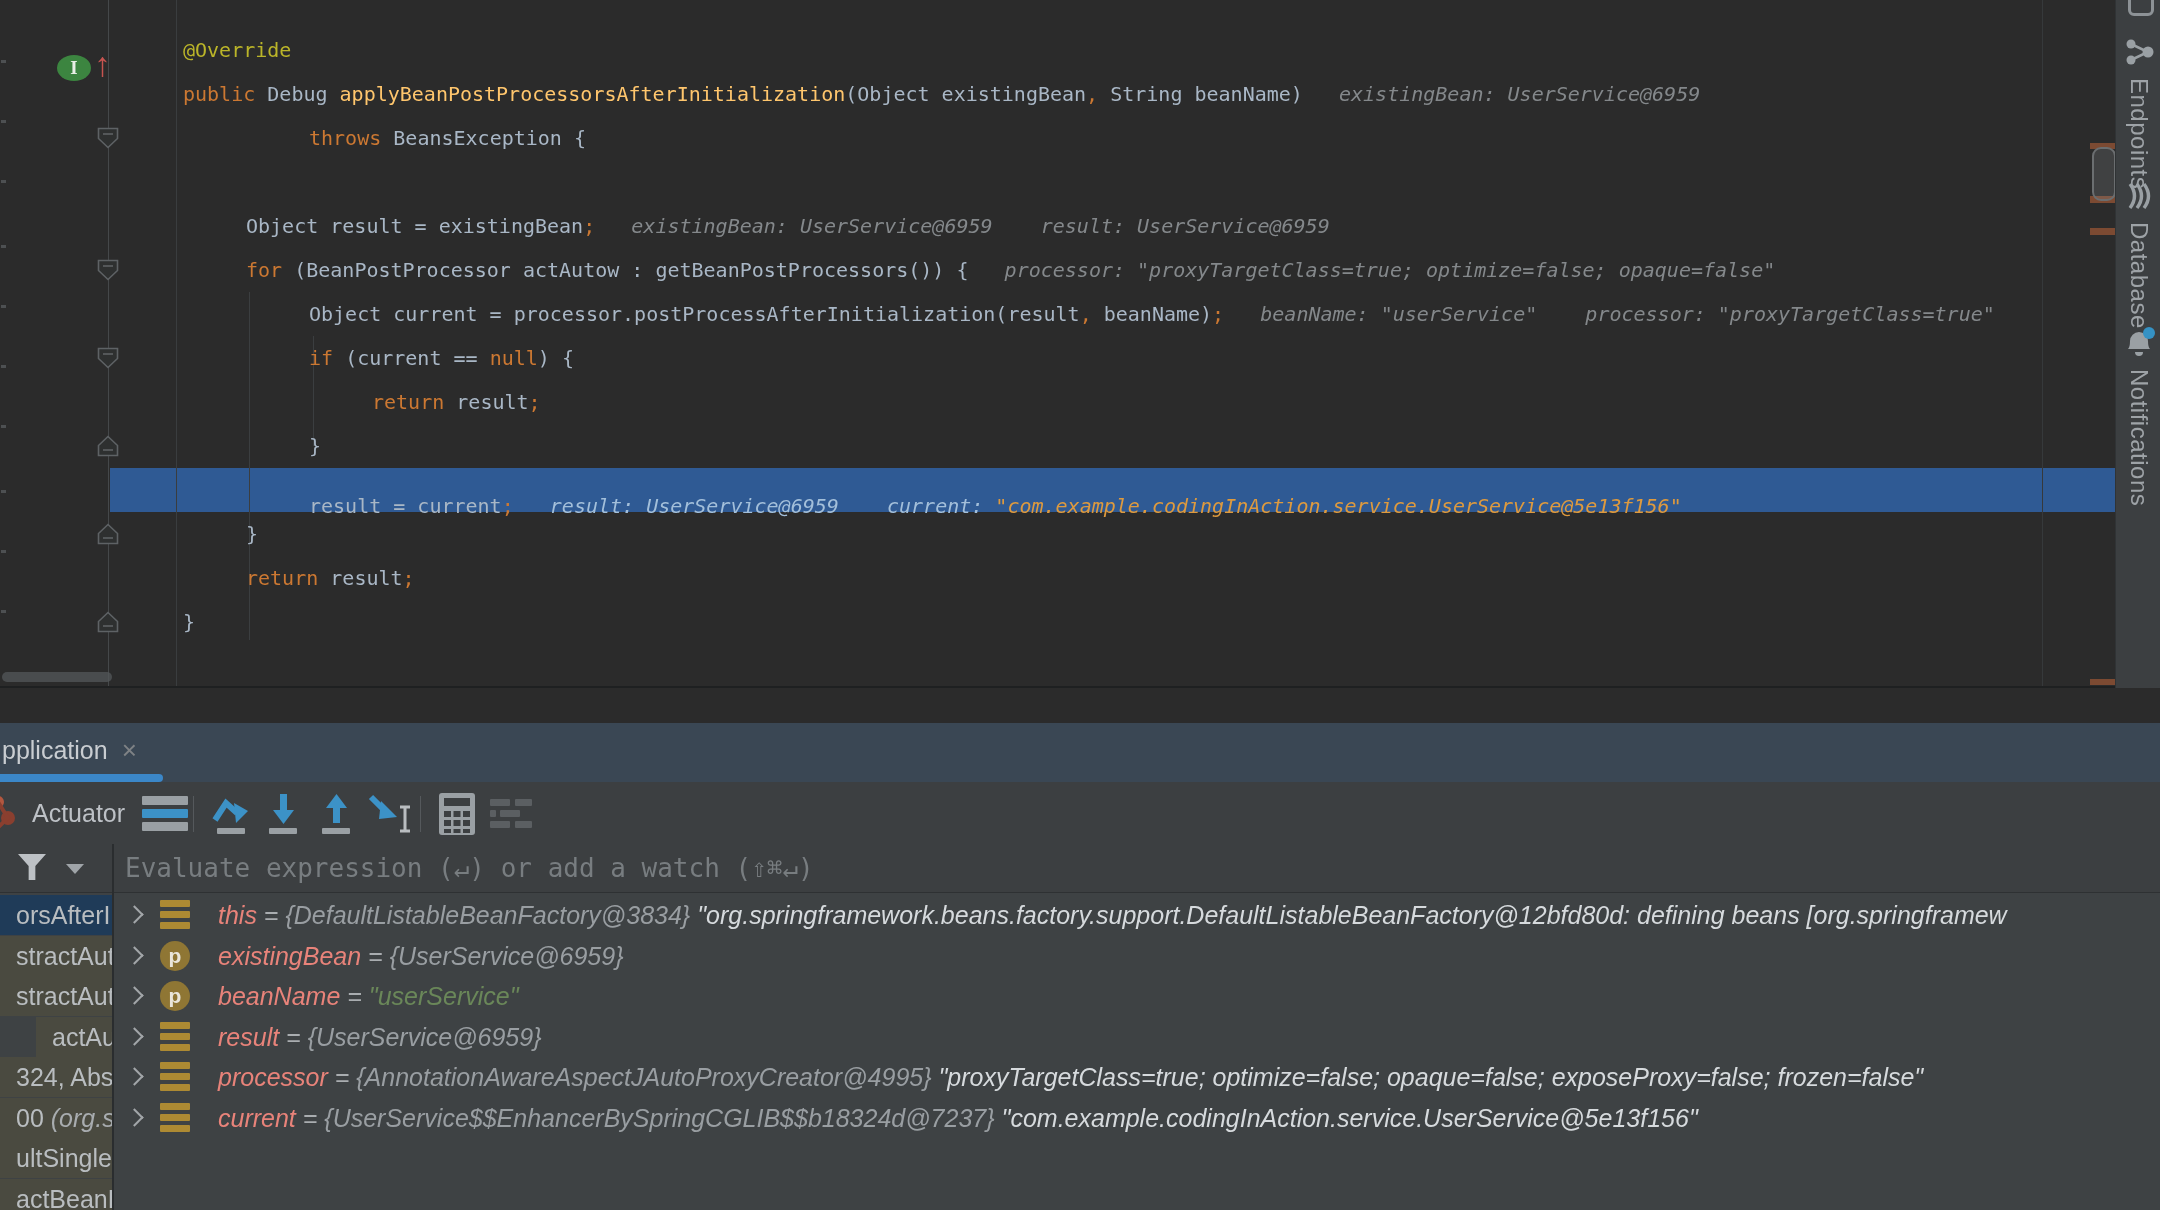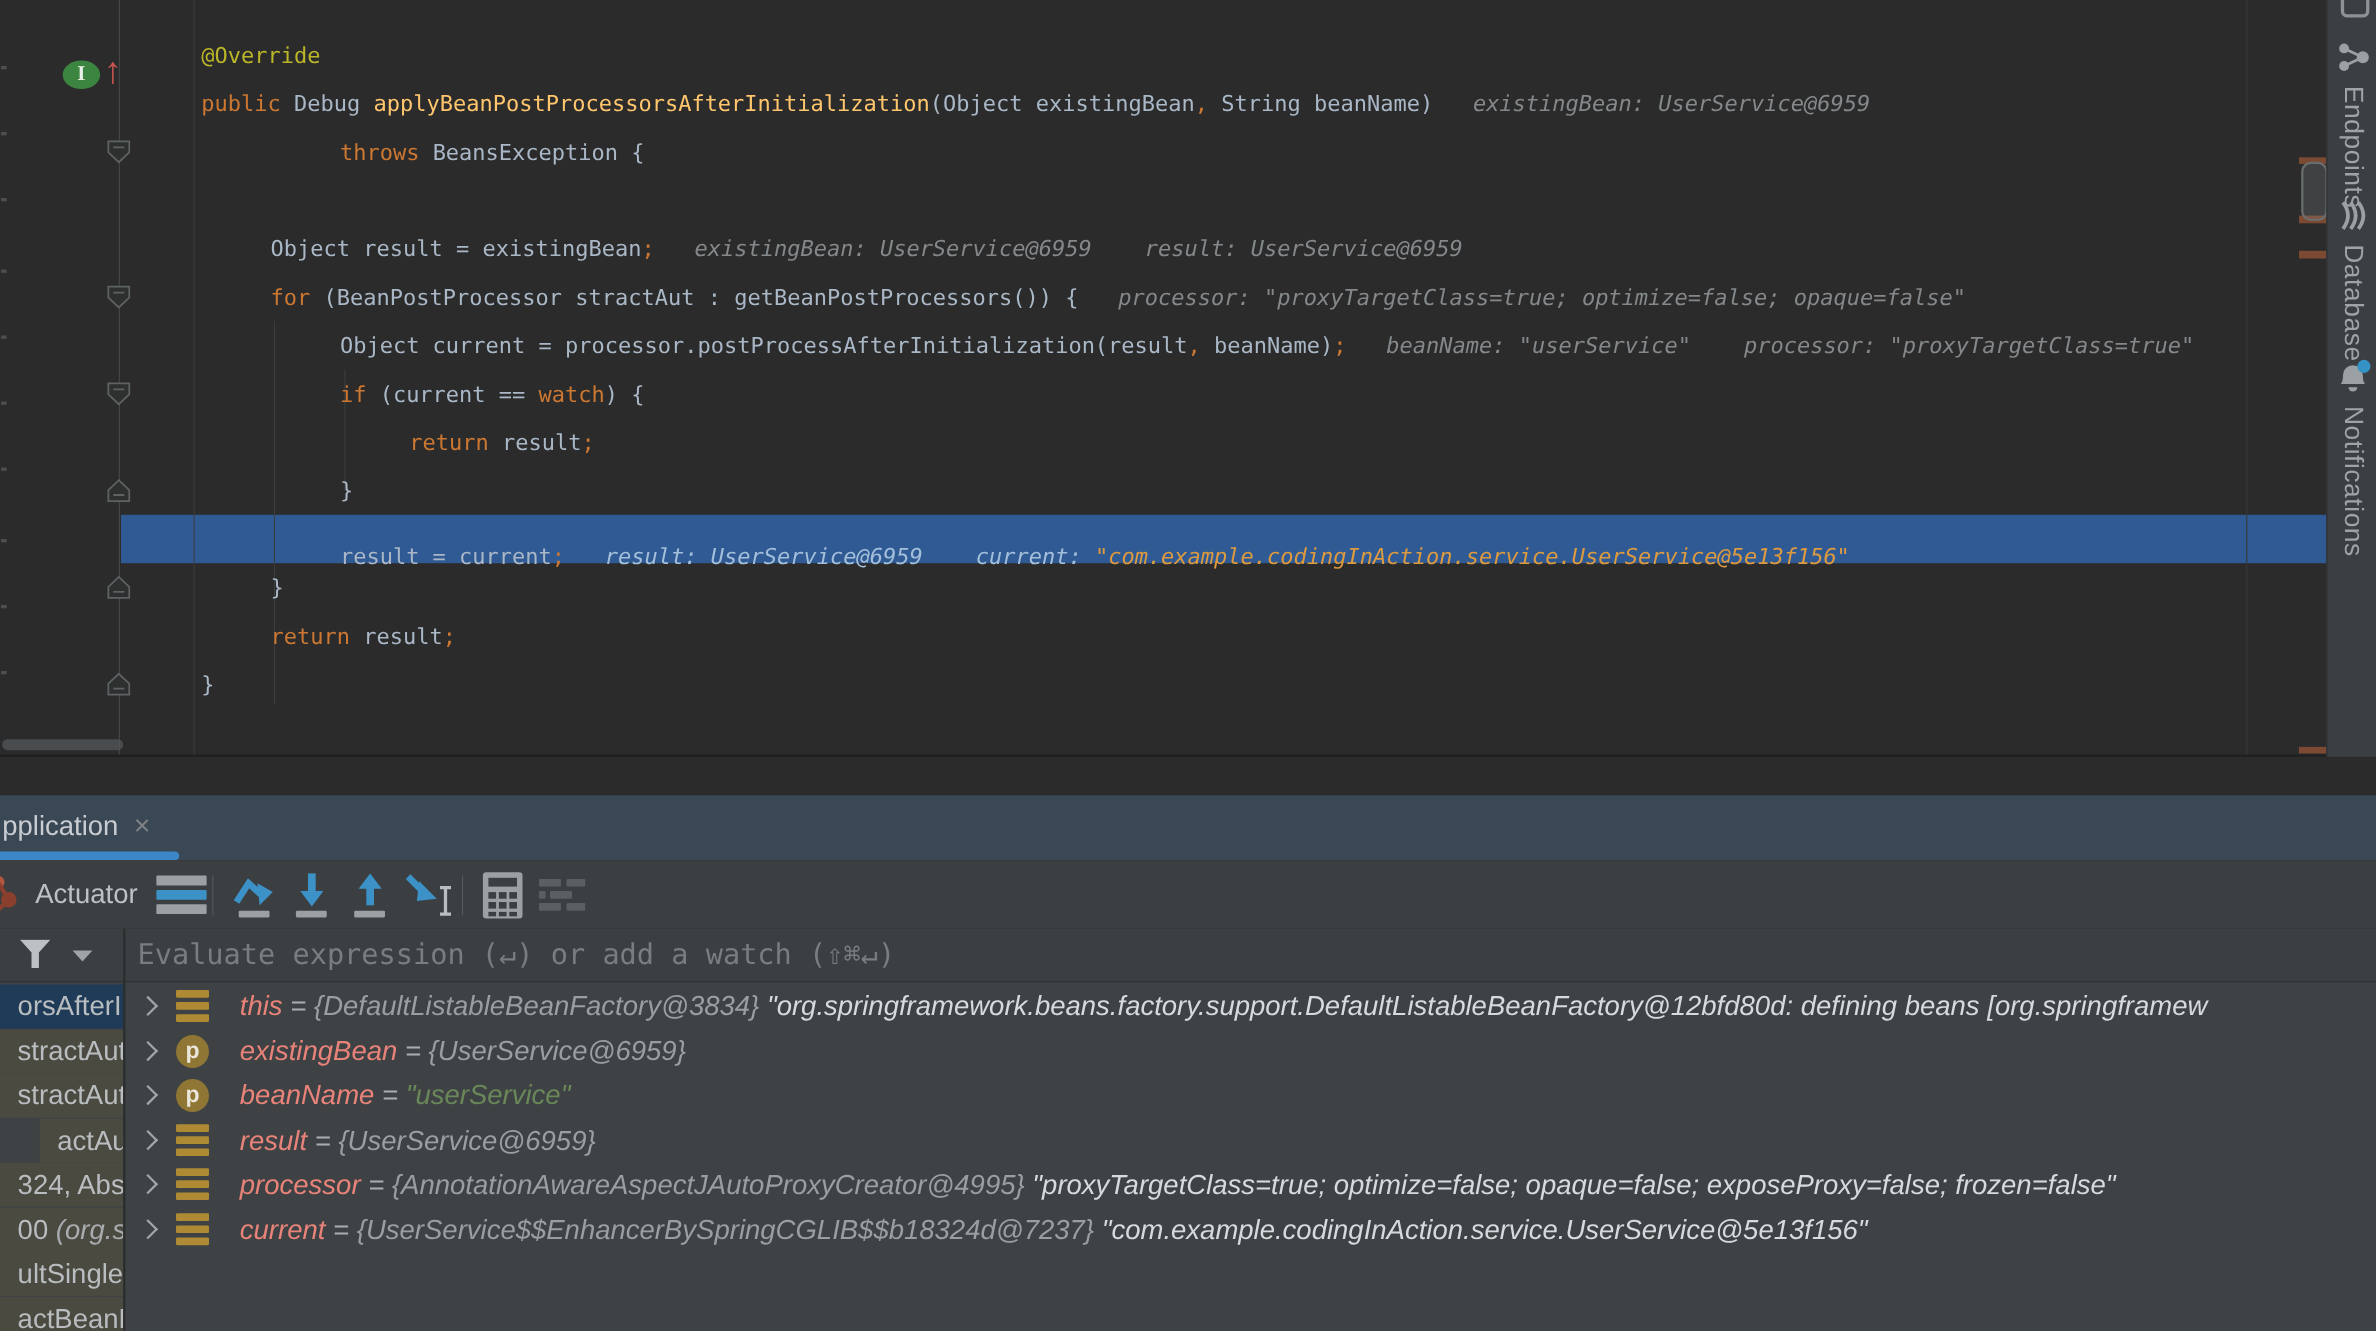--- a/index.html
+++ b/index.html
@@ -130,23 +130,23 @@
             <path d="M2.5 20.5h19v-10L12 1.5 2.5 10.5z" fill="#2e3030" stroke="#5e6265" stroke-width="1.6"></path>
             <path d="M7 15h10" stroke="#5e6265" stroke-width="1.6"></path>
           </svg>
         </div>
       </div>
     <div id="code-lines">
         <div class="cl" style="left: 183px; top: 28px;"><span class="t-ann">@Override</span></div>
         <div class="cl" style="left: 183px; top: 72px;"><span class="t-kw">public </span><span class="t-pl">Debug </span><span class="t-fn">applyBeanPostProcessorsAfterInitialization</span><span class="t-pl">(Object existingBean</span><span class="t-pun">,</span><span class="t-pl"> String beanName)</span><span class="t-h">   existingBean: UserService@6959</span></div>
         <div class="cl" style="left: 309px; top: 116px;"><span class="t-kw">throws </span><span class="t-pl">BeansException {</span></div>
         <div class="cl" style="left: 246px; top: 204px;"><span class="t-pl">Object result = existingBean</span><span class="t-pun">;</span><span class="t-h">   existingBean: UserService@6959    result: UserService@6959</span></div>
-        <div class="cl" style="left: 246px; top: 248px;"><span class="t-kw">for </span><span class="t-pl">(BeanPostProcessor stractAut : getBeanPostProcessors()) {</span><span class="t-h">   processor: "proxyTargetClass=true; optimize=false; opaque=false"</span></div>
+        <div class="cl" style="left: 246px; top: 248px;"><span class="t-kw">for </span><span class="t-pl">(BeanPostProcessor actAutow : getBeanPostProcessors()) {</span><span class="t-h">   processor: "proxyTargetClass=true; optimize=false; opaque=false"</span></div>
         <div class="cl" style="left: 309px; top: 292px;"><span class="t-pl">Object current = processor.postProcessAfterInitialization(result</span><span class="t-pun">,</span><span class="t-pl"> beanName)</span><span class="t-pun">;</span><span class="t-h">   beanName: "userService"    processor: "proxyTargetClass=true"</span></div>
-        <div class="cl" style="left: 309px; top: 336px;"><span class="t-kw">if </span><span class="t-pl">(current == </span><span class="t-kw">watch</span><span class="t-pl">) {</span></div>
+        <div class="cl" style="left: 309px; top: 336px;"><span class="t-kw">if </span><span class="t-pl">(current == </span><span class="t-kw">null</span><span class="t-pl">) {</span></div>
         <div class="cl" style="left: 372px; top: 380px;"><span class="t-kw">return </span><span class="t-pl">result</span><span class="t-pun">;</span></div>
         <div class="cl" style="left: 309px; top: 424px;"><span class="t-pl">}</span></div>
         <div class="cl" style="left: 309px; top: 468px; margin-top: 16px;"><span class="t-pl">result = current</span><span class="t-pun">;</span><span class="t-hb">   result: UserService@6959    </span><span class="t-hb">current: </span><span class="t-ho">"com.example.codingInAction.service.UserService@5e13f156"</span></div>
         <div class="cl" style="left: 246px; top: 512px;"><span class="t-pl">}</span></div>
         <div class="cl" style="left: 246px; top: 556px;"><span class="t-kw">return </span><span class="t-pl">result</span><span class="t-pun">;</span></div>
         <div class="cl" style="left: 183px; top: 600px;"><span class="t-pl">}</span></div>
       </div>
     <div id="stripes">
         <div class="stripe-mark" style="top: 143px; height: 6px;"></div>
         <div class="stripe-mark" style="top: 196px; height: 7px;"></div>

